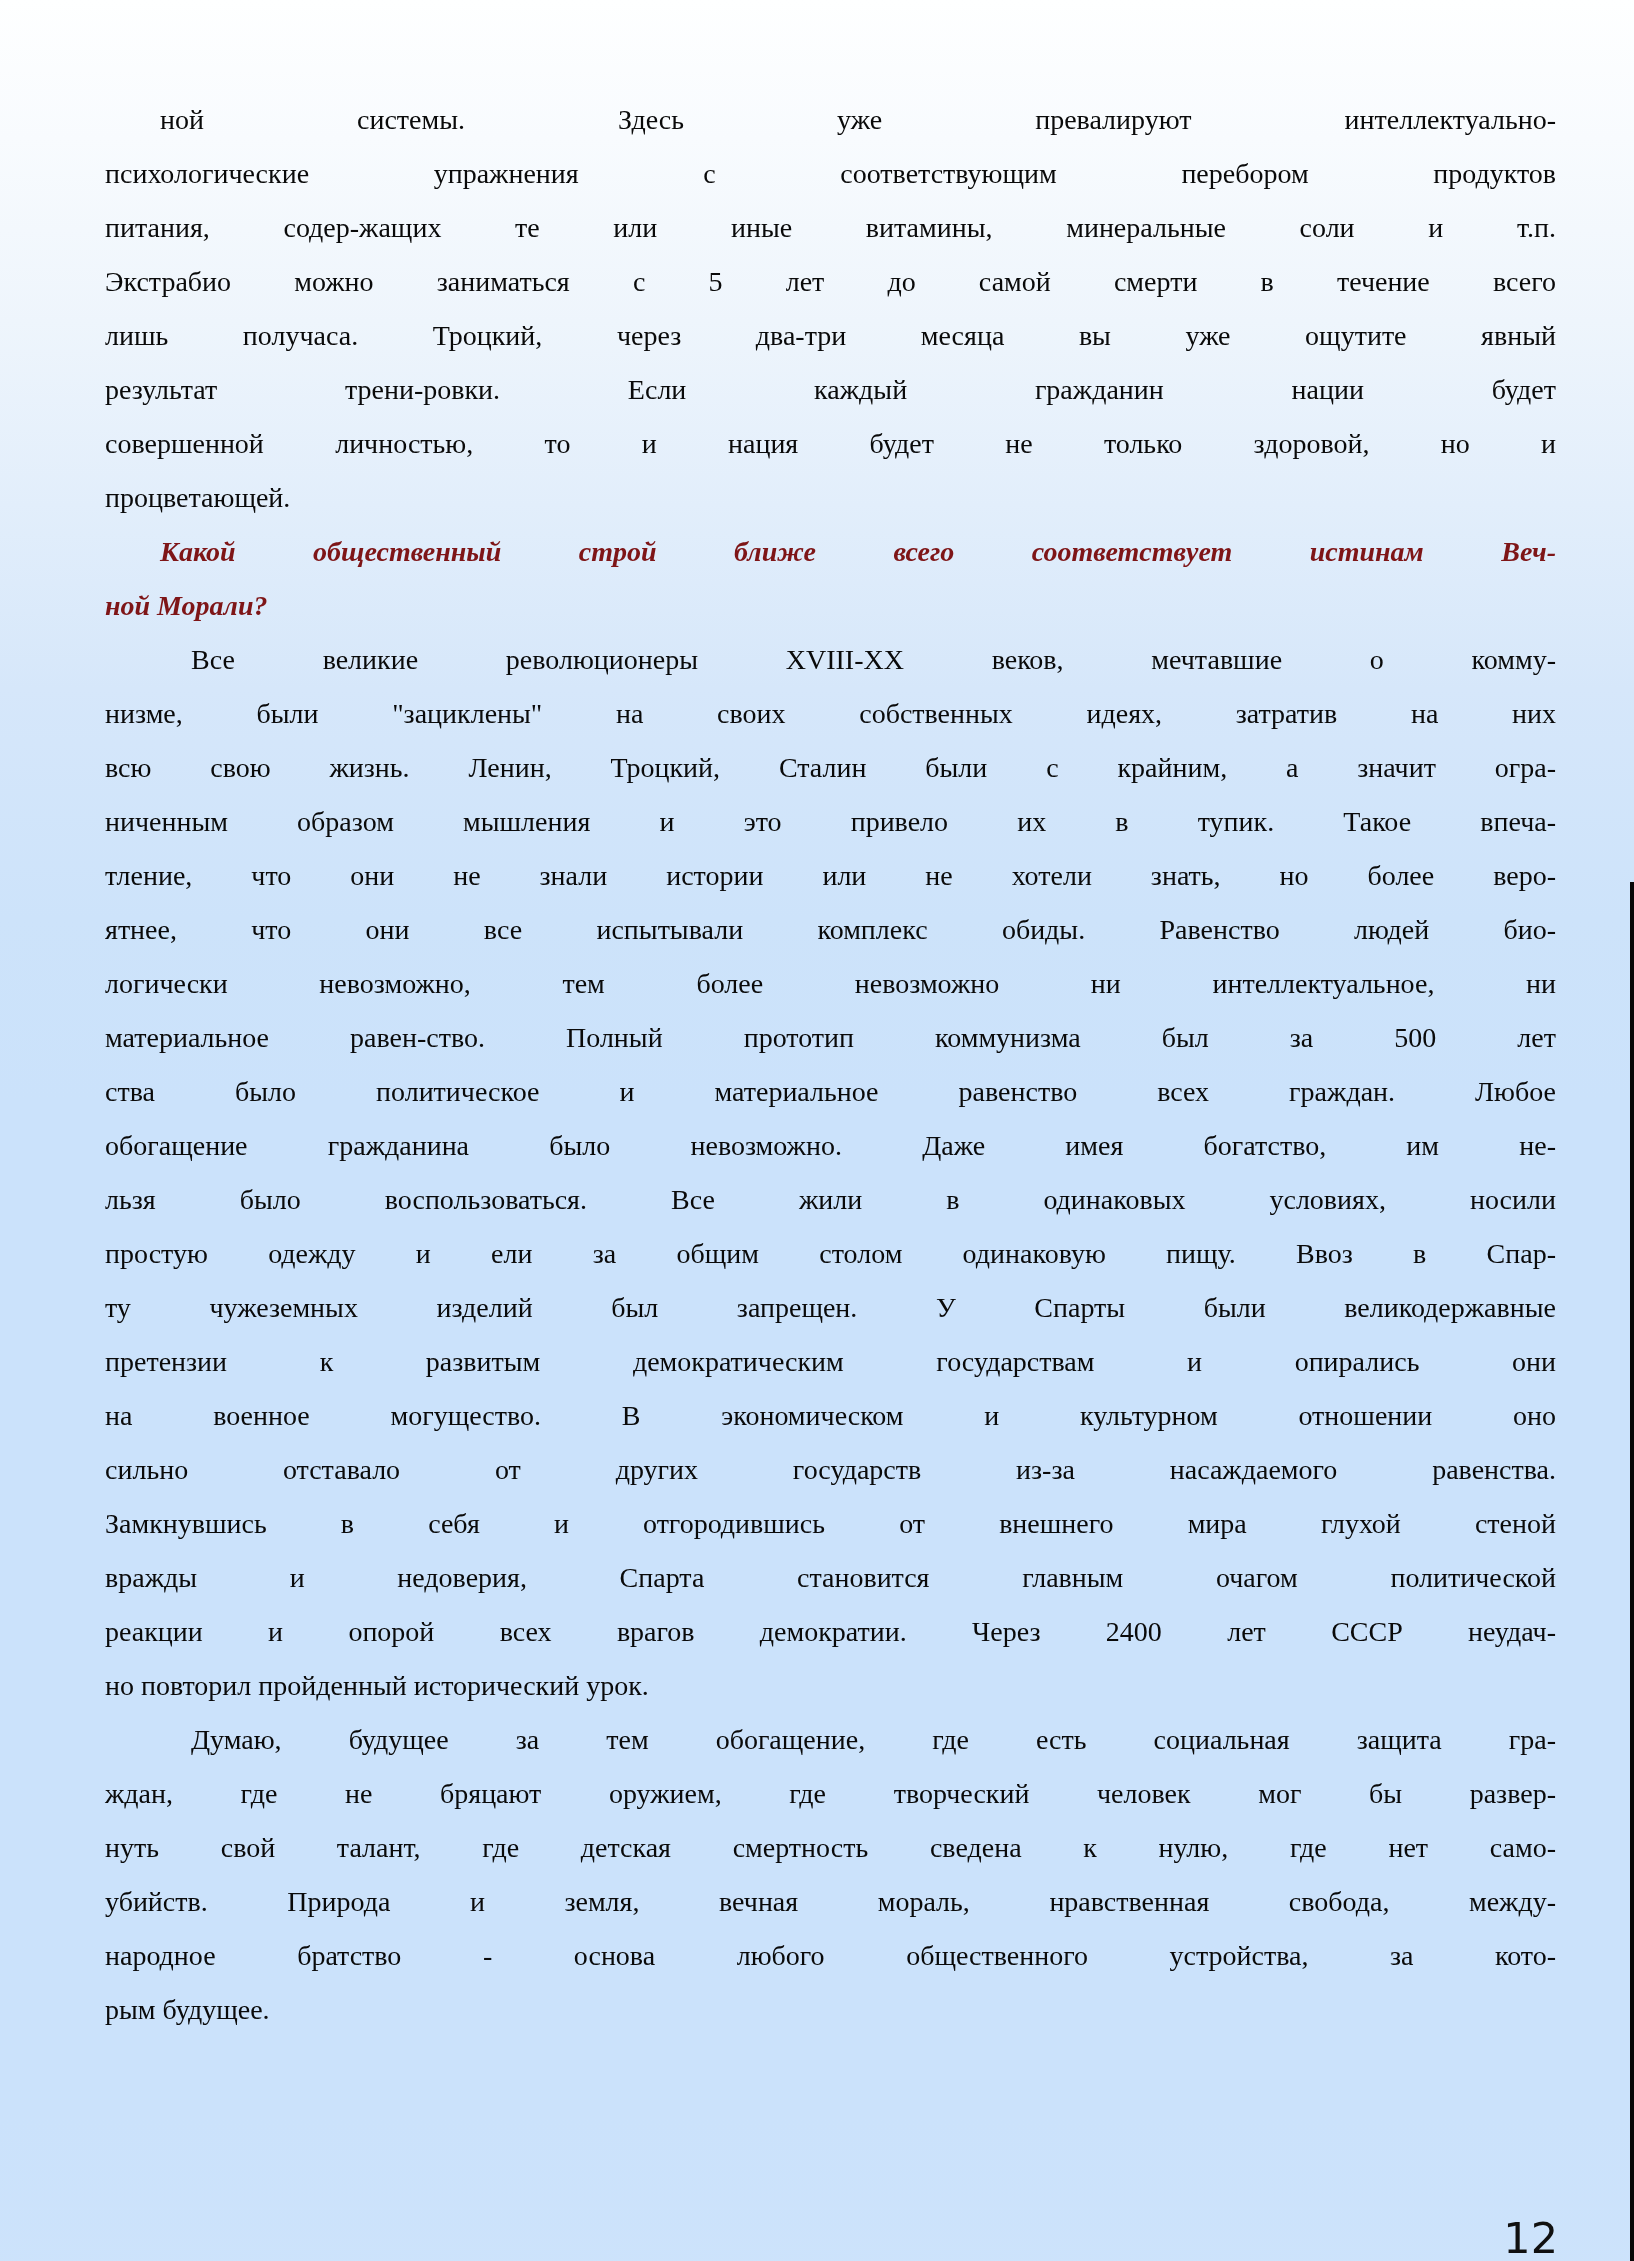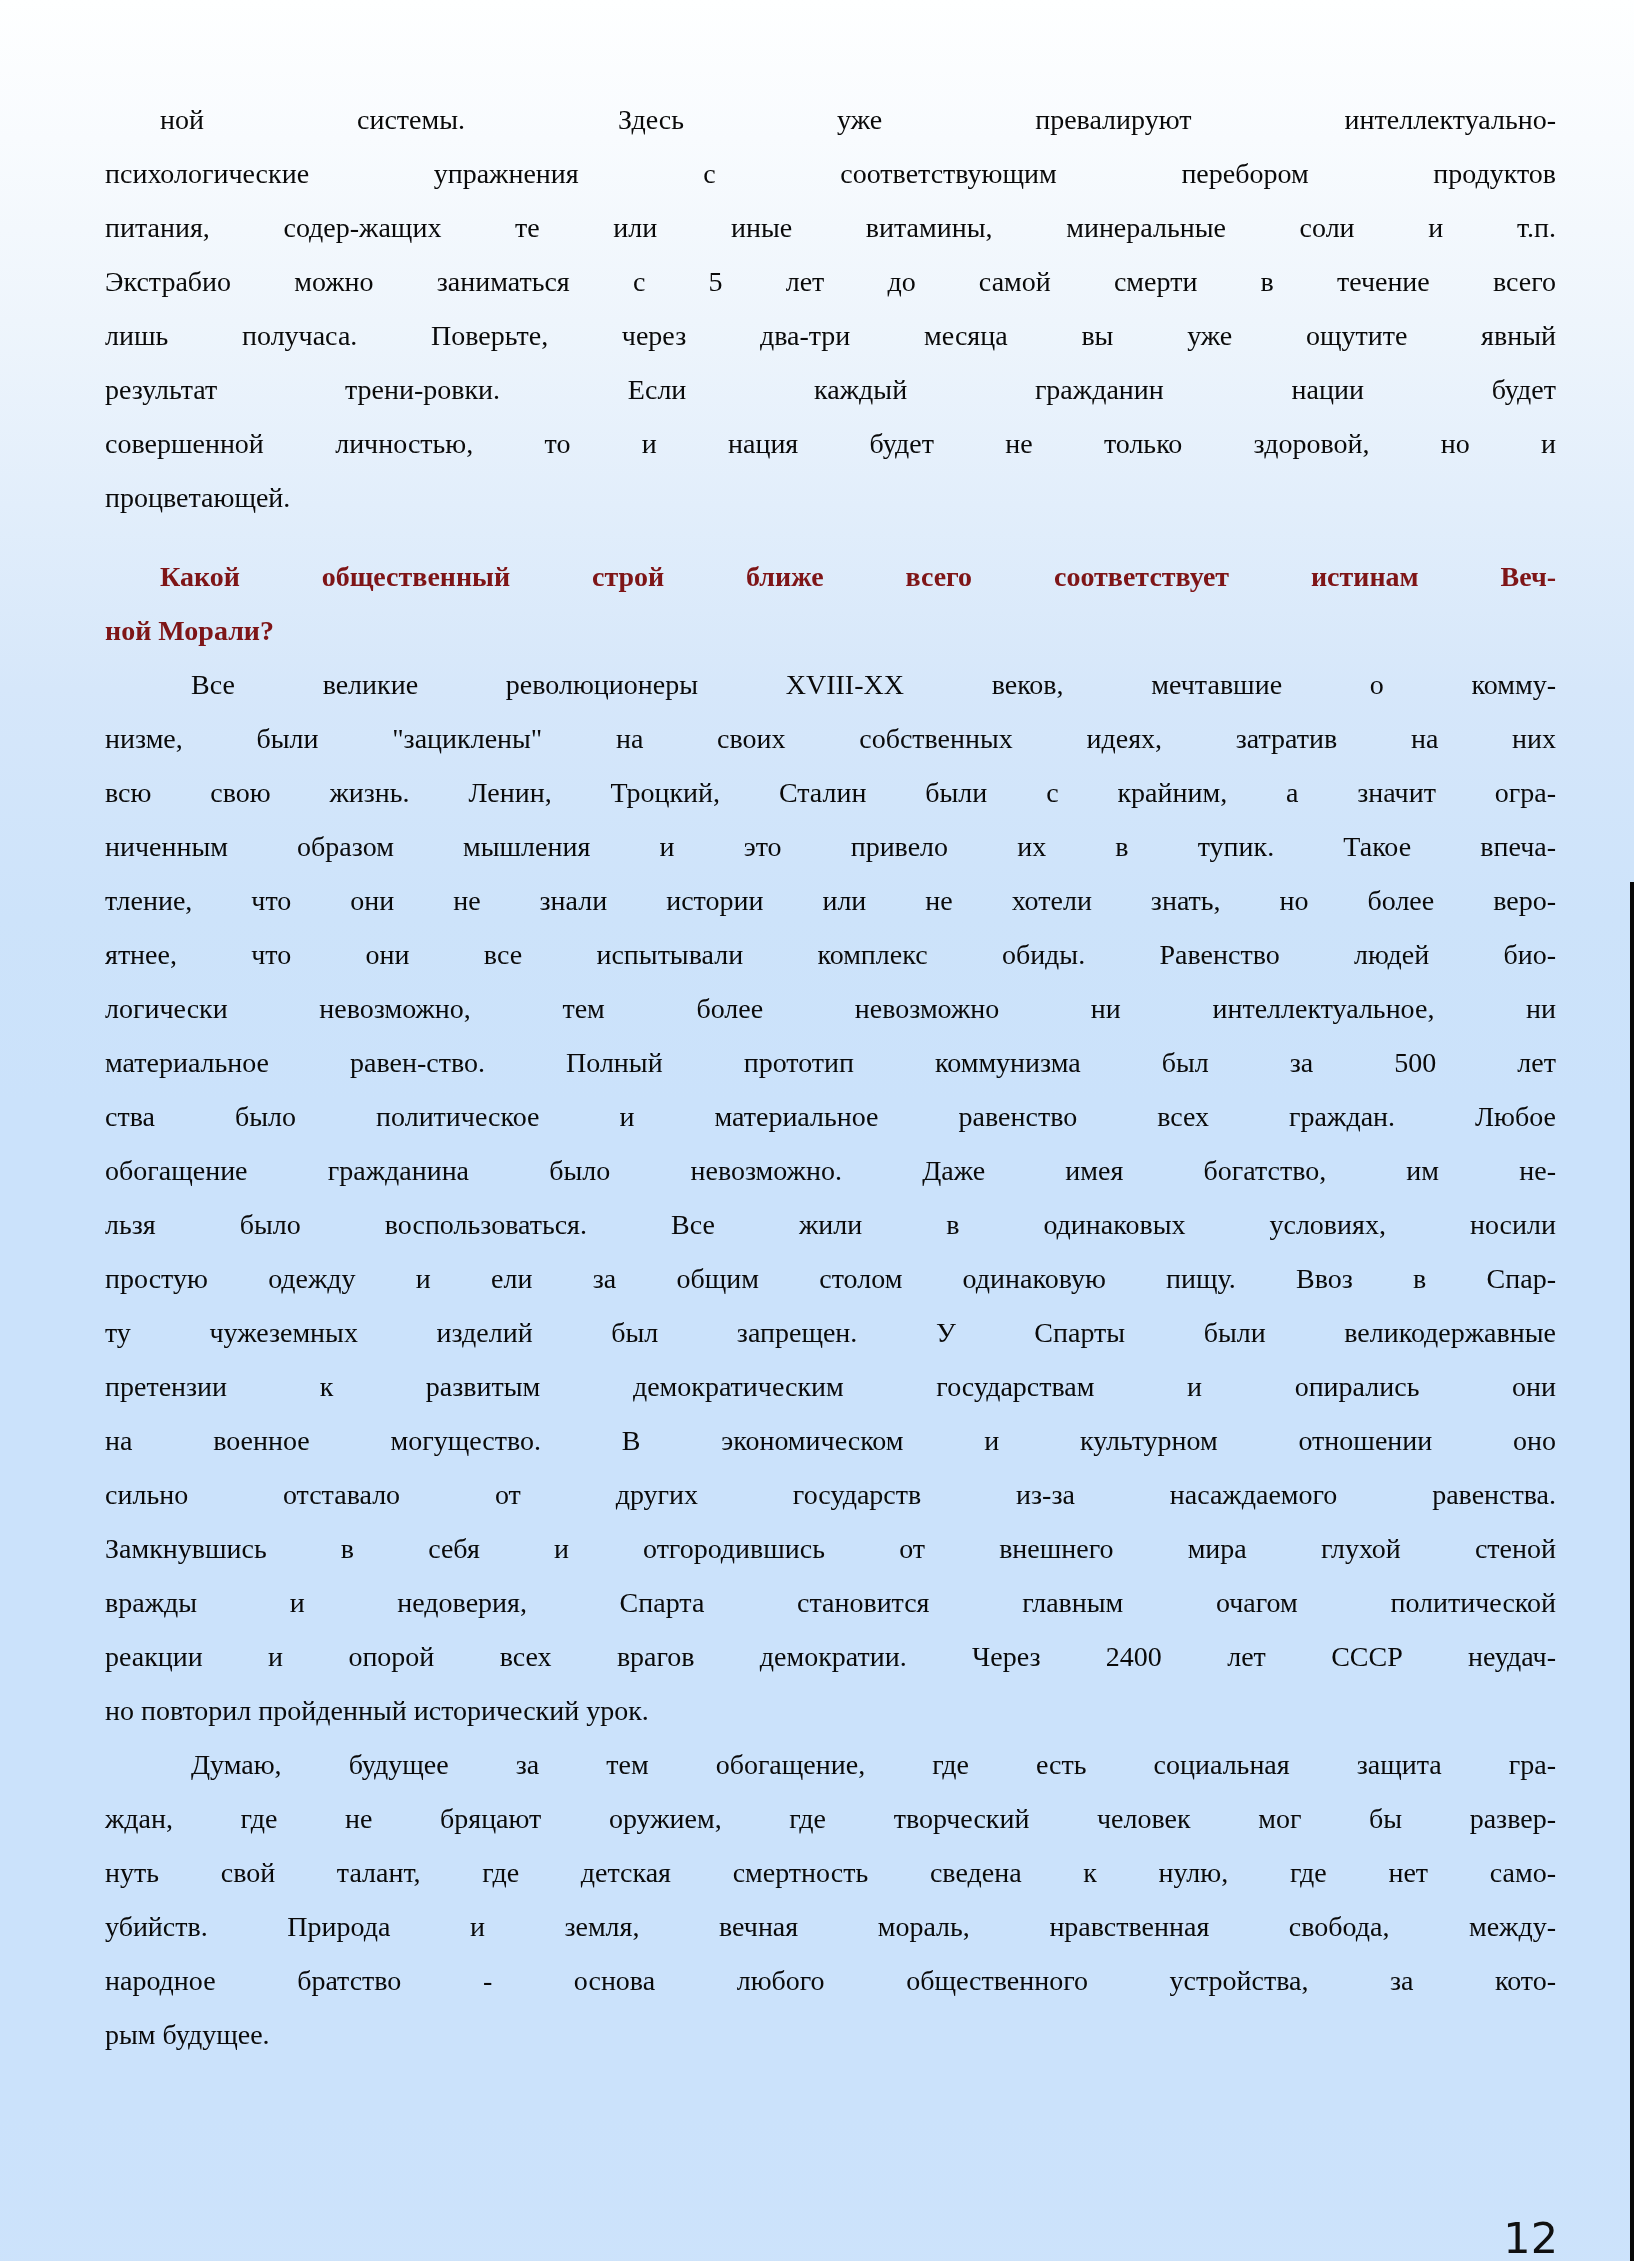--- a/index.html
+++ b/index.html
@@ -38,21 +38,21 @@
     text-align: justify;
     text-align-last: justify;
     white-space: normal;
   }
   .line.last { text-align-last: left; }
   .line.indent-sm { padding-left: 55px; }
   .line.indent-md { padding-left: 86px; }
   .block.heading {
     color: var(--color-heading);
     font-weight: 700;
-    margin-top: 25px;
+    font-style: italic;
   }
   .page-number {
     position: absolute;
     top: 2217px;
     right: 76px;
     font-family: "DejaVu Sans", sans-serif;
     font-size: 43px;
     line-height: 43px;
     color: #101010;
   }
@@ -65,21 +65,21 @@
 </style>
 </head>
 <body>
 
 <div class="text-area">
     <div class="block paragraph">
       <div class="line indent-sm">ной системы. Здесь уже превалируют интеллектуально-</div>
       <div class="line">психологические упражнения с соответствующим перебором продуктов</div>
       <div class="line">питания, содер-жащих те или иные витамины, минеральные соли и т.п.</div>
       <div class="line">Экстрабио можно заниматься с 5 лет до самой смерти в течение всего</div>
-      <div class="line">лишь получаса. Поверьте, через два-три месяца вы уже ощутите явный</div>
+      <div class="line">лишь получаса. Троцкий, через два-три месяца вы уже ощутите явный</div>
       <div class="line">результат трени-ровки. Если каждый гражданин нации будет</div>
       <div class="line">совершенной личностью, то и нация будет не только здоровой, но и</div>
       <div class="line last">процветающей.</div>
     </div>
     <div class="block heading">
       <div class="line indent-sm">Какой общественный строй ближе всего соответствует истинам Веч-</div>
       <div class="line last">ной Морали?</div>
     </div>
     <div class="block paragraph">
       <div class="line indent-md">Все великие революционеры XVIII-XX веков, мечтавшие о комму-</div>

